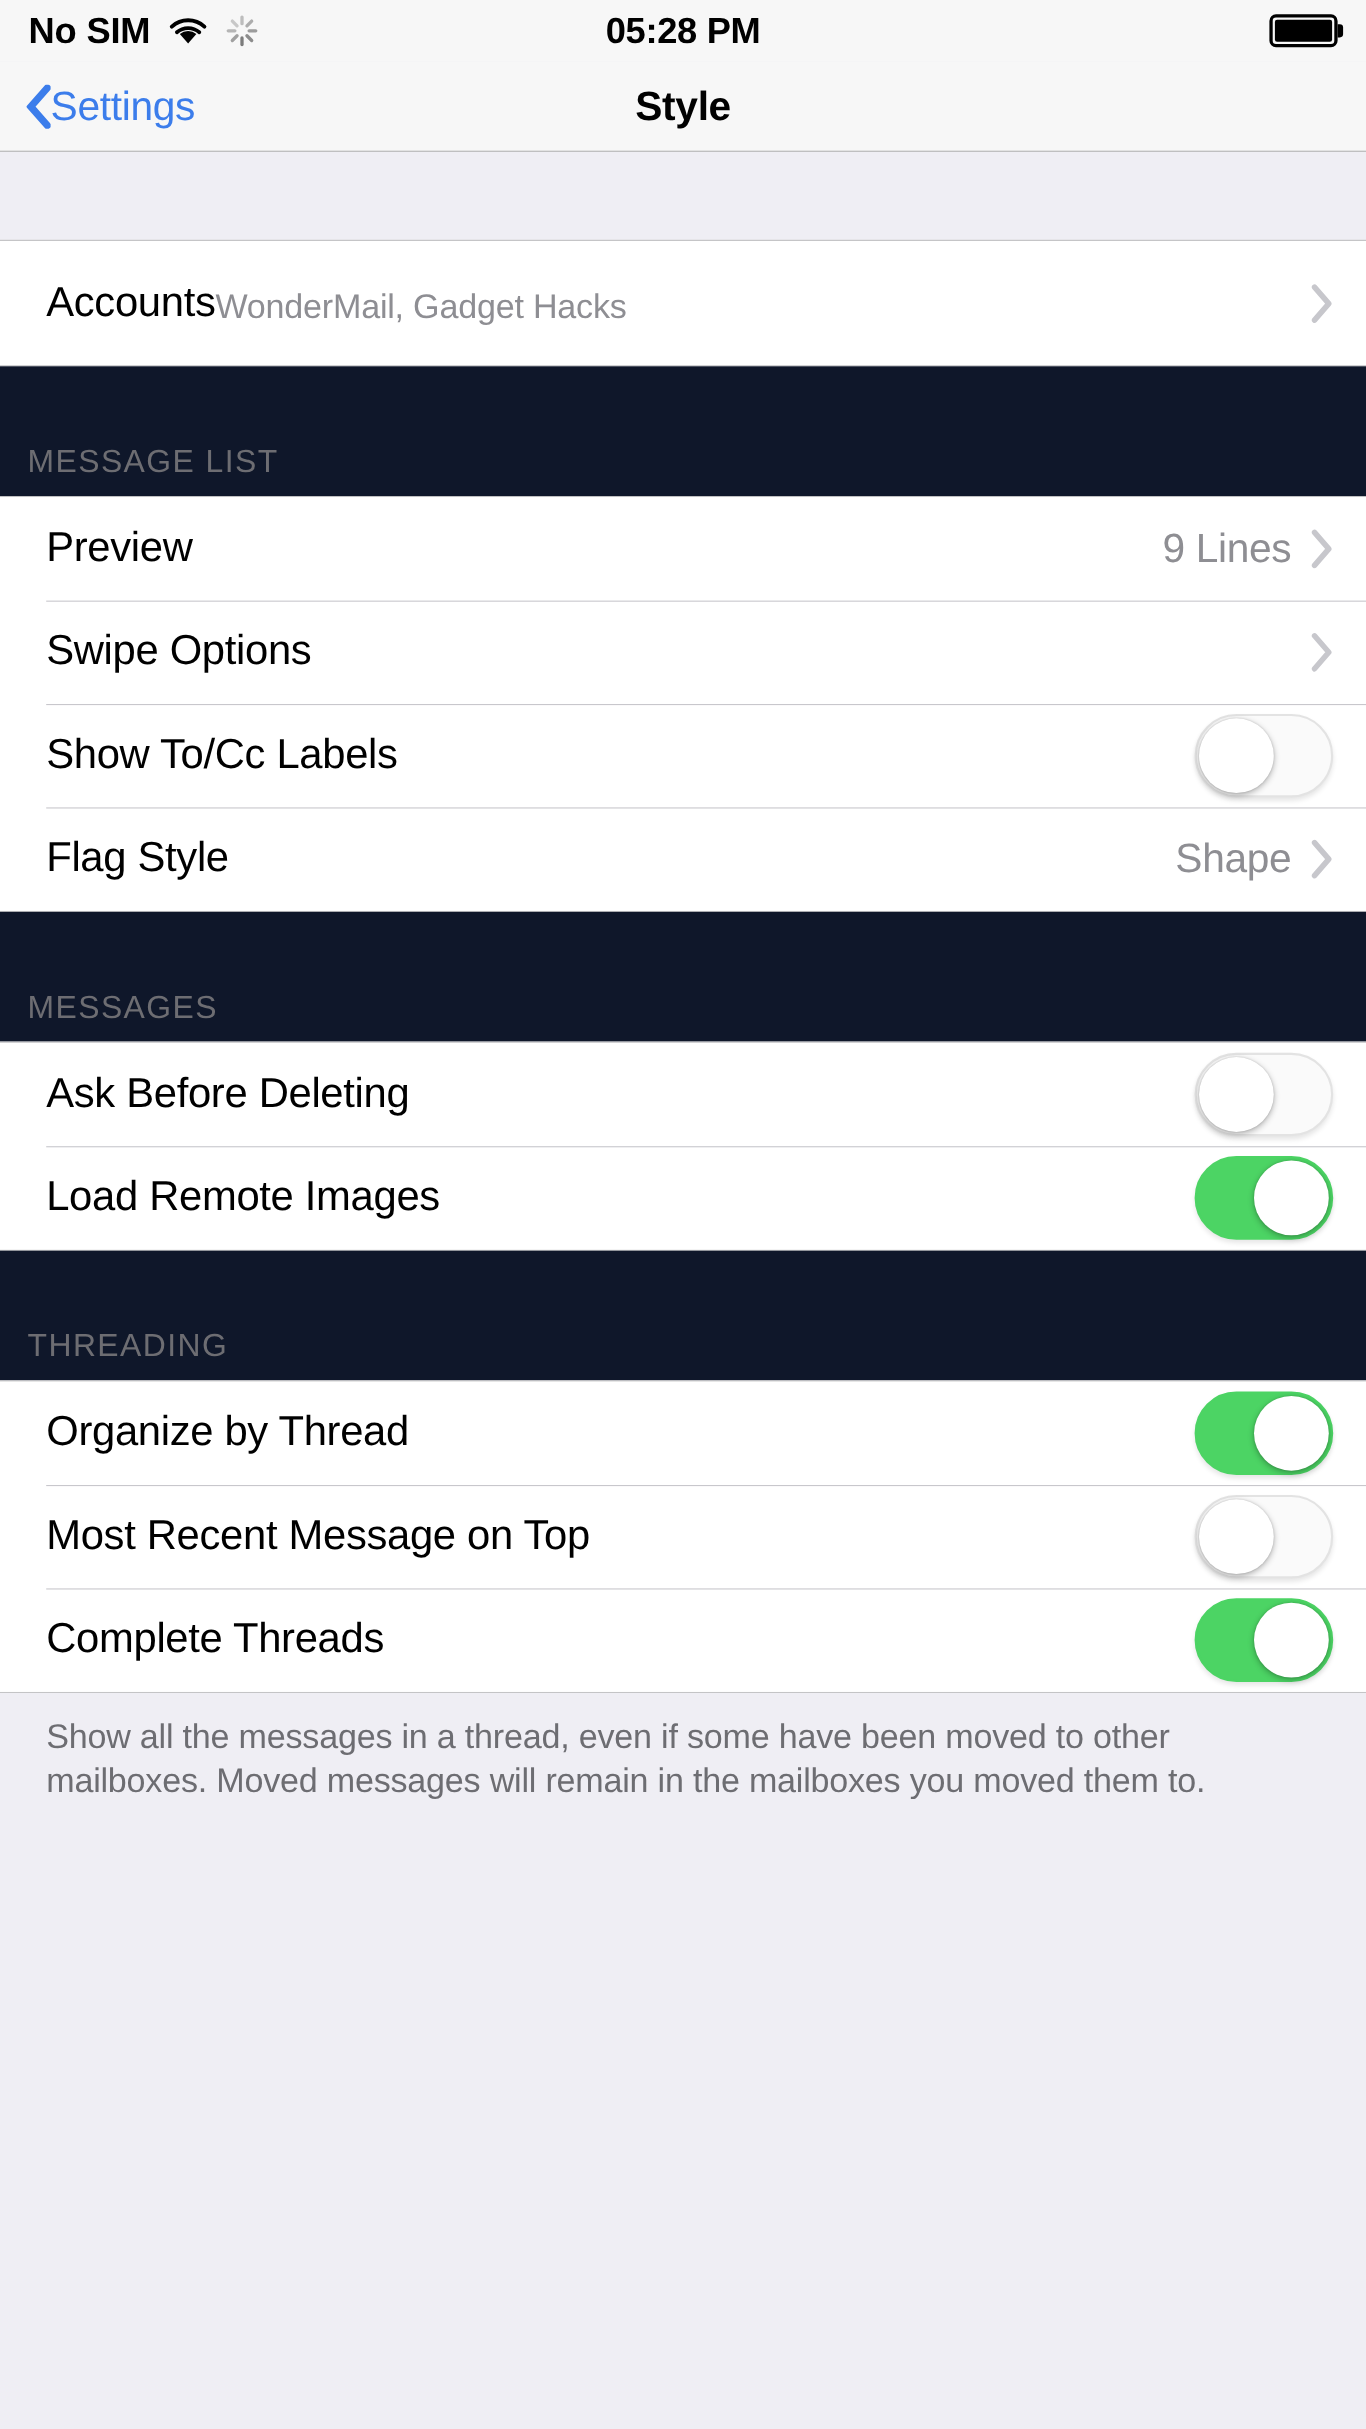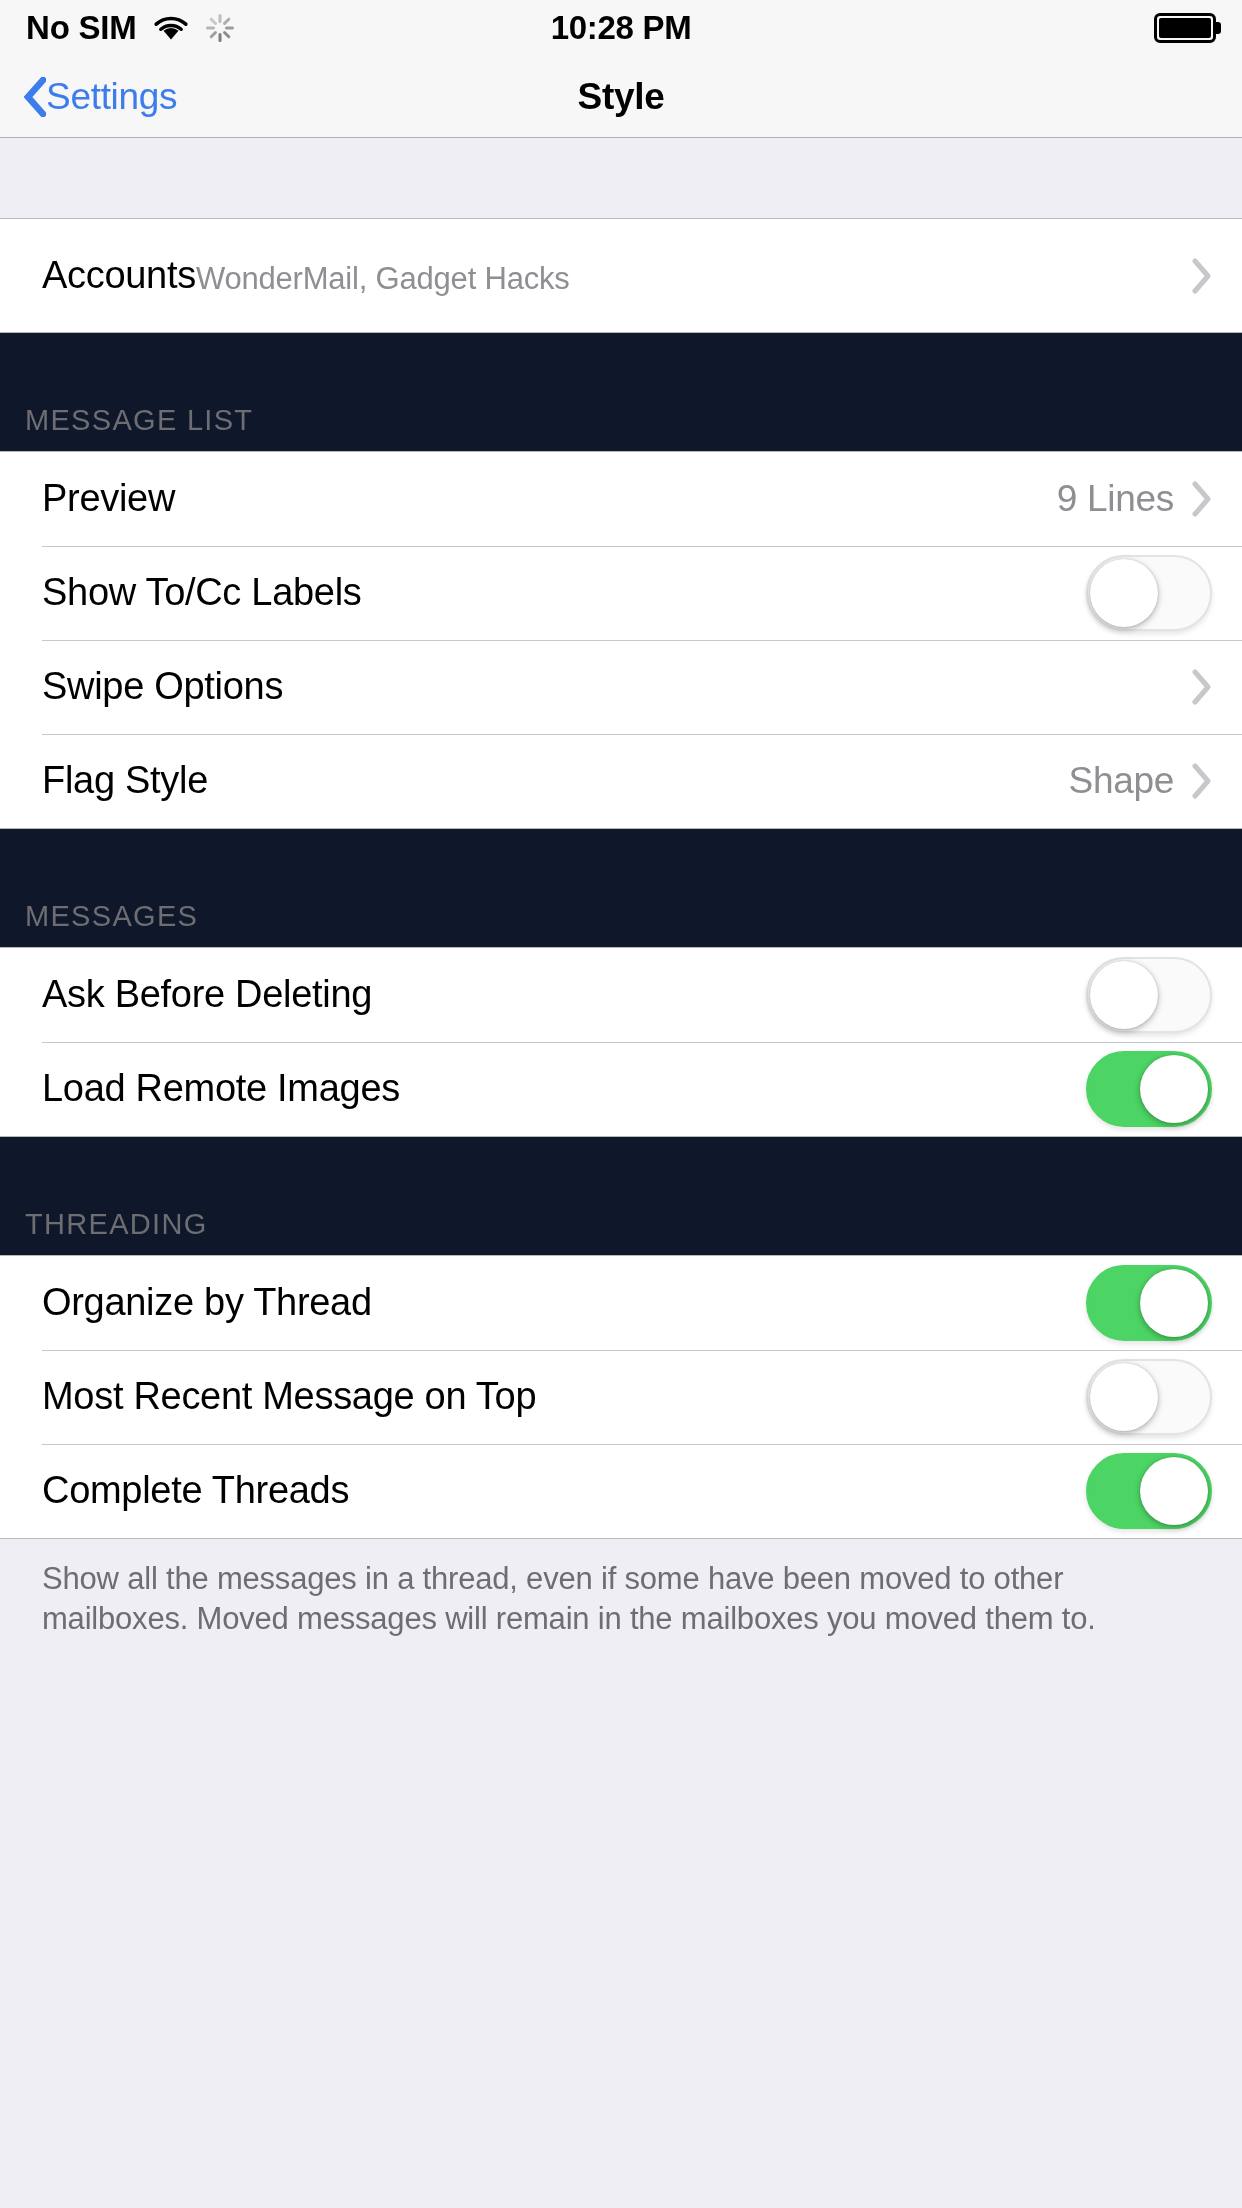--- a/index.html
+++ b/index.html
@@ -137,21 +137,21 @@
           <line x1="27.5" y1="15" x2="21.5" y2="15" stroke="#9C9C9C"></line>
           <line x1="23.8" y1="23.8" x2="19.5" y2="19.5" stroke="#8C8C8C"></line>
           <line x1="15" y1="27.5" x2="15" y2="21.5" stroke="#7C7C7C"></line>
           <line x1="6.2" y1="23.8" x2="10.5" y2="19.5" stroke="#A0A0A0"></line>
           <line x1="2.5" y1="15" x2="8.5" y2="15" stroke="#B5B5B5"></line>
           <line x1="6.2" y1="6.2" x2="10.5" y2="10.5" stroke="#C8C8C8"></line>
         </g>
       </svg>
     </span>
   </div>
-  <div class="status-time">10:28 PM</div>
+  <div class="status-time">05:28 PM</div>
   <div class="status-right">
     <div class="battery">
       <div class="battery-fill"></div>
       <div class="battery-cap"></div>
     </div>
   </div>
 </div>
 
 <div class="nav-bar">
   <div class="nav-back">
@@ -188,40 +188,40 @@
         </div>
         <div class="row-right">
           <span class="row-value">9 Lines</span>
           <span class="chevron-right"><svg viewBox="0 0 20 36" width="20" height="36">
               <polyline points="3,3 16,18 3,33" fill="none" stroke="#C7C7CC" stroke-width="5" stroke-linecap="round" stroke-linejoin="round"></polyline>
             </svg></span>
         </div>
       </div>
       <div class="row">
         <div class="row-texts">
+          <span class="row-label">Swipe Options</span>
+        </div>
+        <div class="row-right">
+          <span class="chevron-right"><svg viewBox="0 0 20 36" width="20" height="36">
+              <polyline points="3,3 16,18 3,33" fill="none" stroke="#C7C7CC" stroke-width="5" stroke-linecap="round" stroke-linejoin="round"></polyline>
+            </svg></span>
+        </div>
+      </div>
+      <div class="row">
+        <div class="row-texts">
           <span class="row-label">Show To/Cc Labels</span>
         </div>
         <div class="row-right">
           <div class="switch off" role="switch" aria-checked="false">
             <div class="knob"></div>
           </div>
         </div>
       </div>
       <div class="row">
         <div class="row-texts">
-          <span class="row-label">Swipe Options</span>
-        </div>
-        <div class="row-right">
-          <span class="chevron-right"><svg viewBox="0 0 20 36" width="20" height="36">
-              <polyline points="3,3 16,18 3,33" fill="none" stroke="#C7C7CC" stroke-width="5" stroke-linecap="round" stroke-linejoin="round"></polyline>
-            </svg></span>
-        </div>
-      </div>
-      <div class="row">
-        <div class="row-texts">
           <span class="row-label">Flag Style</span>
         </div>
         <div class="row-right">
           <span class="row-value">Shape</span>
           <span class="chevron-right"><svg viewBox="0 0 20 36" width="20" height="36">
               <polyline points="3,3 16,18 3,33" fill="none" stroke="#C7C7CC" stroke-width="5" stroke-linecap="round" stroke-linejoin="round"></polyline>
             </svg></span>
         </div>
       </div>
     </div>

